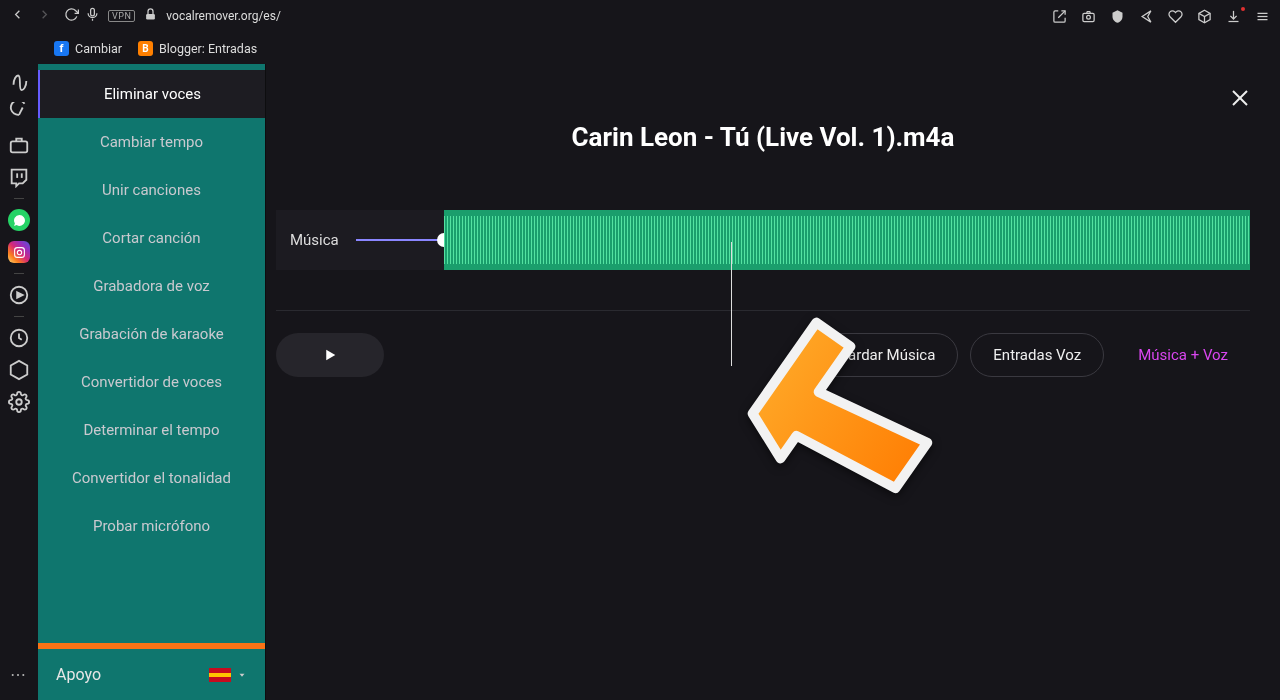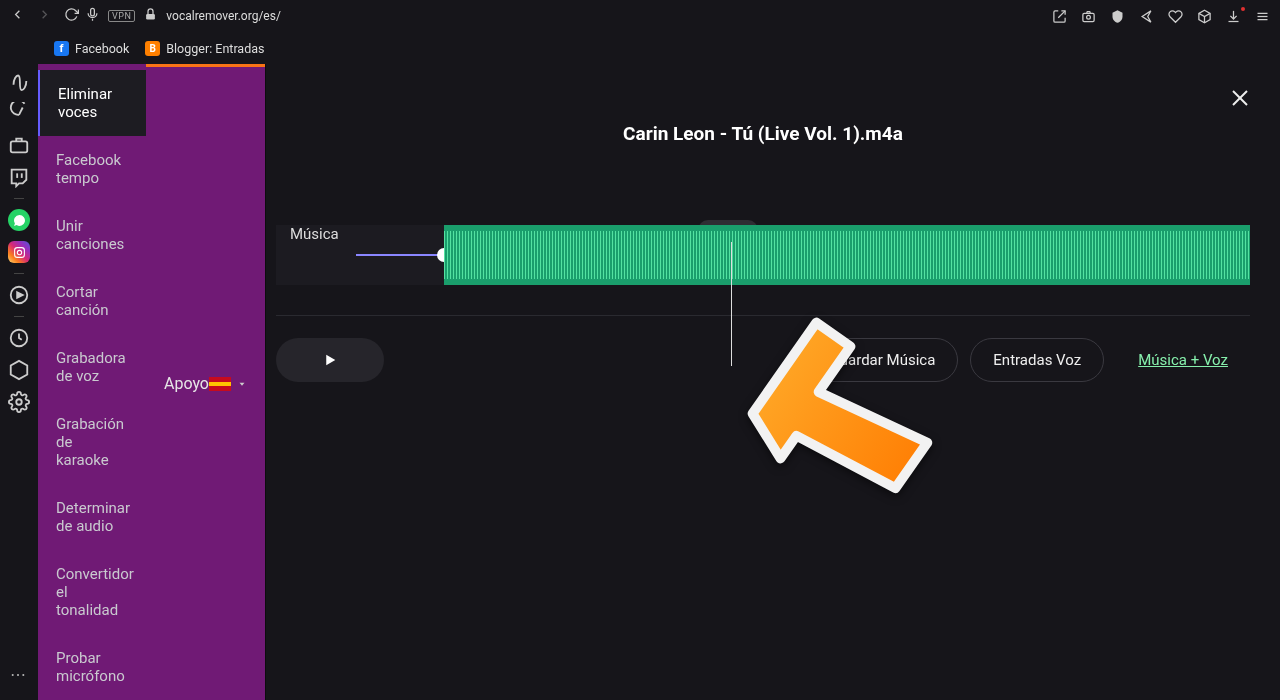--- a/index.html
+++ b/index.html
@@ -24,37 +24,37 @@
   
   .vbar { position:absolute; left:0; top:64px; bottom:0; width:38px; background:#16151a; display:flex; flex-direction:column; align-items:center; padding-top:6px; gap:10px; }
   .vbar .vicon { width:22px; height:22px; display:flex; align-items:center; justify-content:center; color:#bbb; }
   .vbar .sep { width:10px; height:1px; background:#444; }
   .vbar .dots { margin-top:auto; margin-bottom:16px; color:#aaa; font-size:16px; letter-spacing:2px;}
   .round { border-radius:50%; }
   .wa { background:#25d366; }
   .ig { background:linear-gradient(45deg,#feda75,#fa7e1e,#d62976,#962fbf,#4f5bd5); }
 
   
-  .sidebar { position:absolute; left:38px; top:64px; bottom:0; width:228px; background:#701a75; border-right:1px solid #0d0d0f; display:flex; flex-direction:row; }
+  .sidebar { position:absolute; left:38px; top:64px; bottom:0; width:228px; background:#0f766e; border-right:1px solid #0d0d0f; display:flex; flex-direction:column;text-align:center; }
   .sidebar .menu { flex:1; overflow:auto; padding-top:6px;}
   .sidebar .item { padding:15px 18px; font-size:15px; color:#c9c9cf; cursor:pointer; }
   .sidebar .item.active { color:#fff; border-left:2px solid #665cff; background:#1d1c22;}
-  .sidebar .footer { border-top:3px solid #f97316; padding:16px 18px; display:flex; align-items:center; justify-content:space-between;}
+  .sidebar .footer { border-top:6px solid #f97316; padding:16px 18px; display:flex; align-items:center; justify-content:space-between;}
   .flag { width:22px;height:14px; background:linear-gradient(to bottom,#c60b1e 33%,#ffc400 33%,#ffc400 66%,#c60b1e 66%); display:inline-block; }
   .sidebar .footer .lang { display:flex; align-items:center; gap:6px; color:#ccc;}
 
   
   .main { position:absolute; left:266px; right:0; top:64px; bottom:0; background:#16151a; padding:30px 30px 0 10px; }
   .close-x { position:absolute; top:22px; right:28px; color:#eee; cursor:pointer; }
-  .title { text-align:center; font-size:19px; font-weight:700; color:#fff; margin-top:28px; margin-bottom:80px;}
+  .title { text-align:center; font-size:26px; font-weight:700; color:#fff; margin-top:28px; margin-bottom:58px;}
 
   .tracks { display:flex; flex-direction:column; }
   .time-badge { position:absolute; left:432px; top:156px; background:#2e2d33; color:#eee; font-size:12px; padding:3px 10px; border-radius:10px; }
 
-  .track-row { display:flex; background:#1c1b21; height:60px; margin-bottom:2px;}
+  .track-row { display:flex; align-items:center; background:#1c1b21; height:60px; margin-bottom:12px;}
   .track-label { width:80px; padding-left:14px; font-size:15px; color:#ddd;}
   .slider { width:88px; display:flex; align-items:center; position:relative; }
   .slider .rail { height:2px; background:#3a3940; width:100%; position:relative;}
   .slider .fill { position:absolute; height:2px; background:#8a86ff; top:0; left:0;}
   .slider .thumb { width:14px;height:14px;background:#fff;border-radius:50%; position:absolute; top:-6px; transform:translateX(-50%);}
   .wave { flex:1; height:60px; position:relative; overflow:hidden;}
   .wave.music { background:#1a9e6c; }
   .wave.voice { background:#5a55a8; }
   .wf-music2 { position:absolute; inset:6px 0; background:
      repeating-linear-gradient(90deg, #6cffb8 0 1px, transparent 1px 3px);
@@ -64,21 +64,21 @@
      opacity:.85;}
   .wf-voice-gap { position:absolute; top:0; bottom:0; background:#5a55a8; left:340px; width:50px; }
   .playhead { position:absolute; left:465px; top:178px; width:1px; height:124px; background:#ddd; }
 
   .divider { border:none; border-top:1px solid #2a2a30; margin:28px 0 22px; }
 
   .controls { display:flex; align-items:center; gap:12px; }
   .play-btn { width:108px; height:44px; background:#26252b; border-radius:22px; display:flex; align-items:center; justify-content:center; cursor:pointer;}
   .spacer { flex:1; }
   .pill { height:44px; padding:0 22px; border:1px solid #3a3940; border-radius:22px; display:flex; align-items:center; font-size:15px; color:#eee; cursor:pointer; background:transparent;}
-  .pill.disabled { color:#86efac; border:none; cursor:default;text-decoration:underline;}
+  .pill.disabled { color:#d946ef; border:none; cursor:default;}
   .donate { position:absolute; right:28px; bottom:22px; }
 
   
   .arrow-ov { position:absolute; left:446px; top:218px; width:236px; height:226px; pointer-events:none; filter:drop-shadow(0 3px 4px rgba(0,0,0,.5));}
 </style>
 </head>
 <body>
 
 <div class="topbar">
   <div class="nav-arrows">
@@ -157,21 +157,21 @@
           <line x1="4" y1="12" x2="20" y2="12"></line>
           <line x1="4" y1="17" x2="20" y2="17"></line>
         </svg>
       </span>
   </div>
 </div>
 
 <div class="bookbar">
   <div class="bm">
     <span class="fb-ico">f</span>
-    <span>Facebook</span>
+    <span>Cambiar</span>
   </div>
   <div class="bm">
     <span class="bl-ico">B</span>
     <span>Blogger: Entradas</span>
   </div>
 </div>
 
 <div class="vbar">
   <div class="vicon">
       <svg viewBox="0 0 24 24" fill="none" stroke="#ccc" stroke-width="2">
@@ -233,26 +233,27 @@
         <circle cx="12" cy="12" r="3"></circle>
         <path d="M19.4 15a1.65 1.65 0 0 0 .33 1.82l.06.06a2 2 0 1 1-2.83 2.83l-.06-.06A1.65 1.65 0 0 0 15 19.4a1.65 1.65 0 0 0-1 1.51V21a2 2 0 0 1-4 0v-.09A1.65 1.65 0 0 0 9 19.4a1.65 1.65 0 0 0-1.82.33l-.06.06a2 2 0 1 1-2.83-2.83l.06-.06A1.65 1.65 0 0 0 4.6 15a1.65 1.65 0 0 0-1.51-1H3a2 2 0 0 1 0-4h.09A1.65 1.65 0 0 0 4.6 9a1.65 1.65 0 0 0-.33-1.82l-.06-.06A2 2 0 1 1 7.04 4.29l.06.06A1.65 1.65 0 0 0 9 4.6a1.65 1.65 0 0 0 1-1.51V3a2 2 0 0 1 4 0v.09c0 .66.39 1.26 1 1.51a1.65 1.65 0 0 0 1.82-.33l.06-.06a2 2 0 1 1 2.83 2.83l-.06.06A1.65 1.65 0 0 0 19.4 9c.25.61.85 1 1.51 1H21a2 2 0 0 1 0 4h-.09c-.66 0-1.26.39-1.51 1z"></path>
       </svg>
     </div>
   <div class="dots">⋯</div>
 </div>
 
 <div class="sidebar">
   <div class="menu">
     <div class="item active">Eliminar voces</div>
-    <div class="item">Facebook tempo</div>
+    <div class="item">Cambiar tempo</div>
     <div class="item">Unir canciones</div>
     <div class="item">Cortar canción</div>
     <div class="item">Grabadora de voz</div>
     <div class="item">Grabación de karaoke</div>
-    <div class="item">Determinar de audio</div>
+    <div class="item">Convertidor de voces</div>
+    <div class="item">Determinar el tempo</div>
     <div class="item">Convertidor el tonalidad</div>
     <div class="item">Probar micrófono</div>
   </div>
   <div class="footer">
     <span>Apoyo</span>
     <span class="lang">
       <span class="flag"></span>
       <svg width="10" height="10" viewBox="0 0 24 24" fill="#ccc">
           <polygon points="6,9 18,9 12,16"></polygon>
         </svg>

